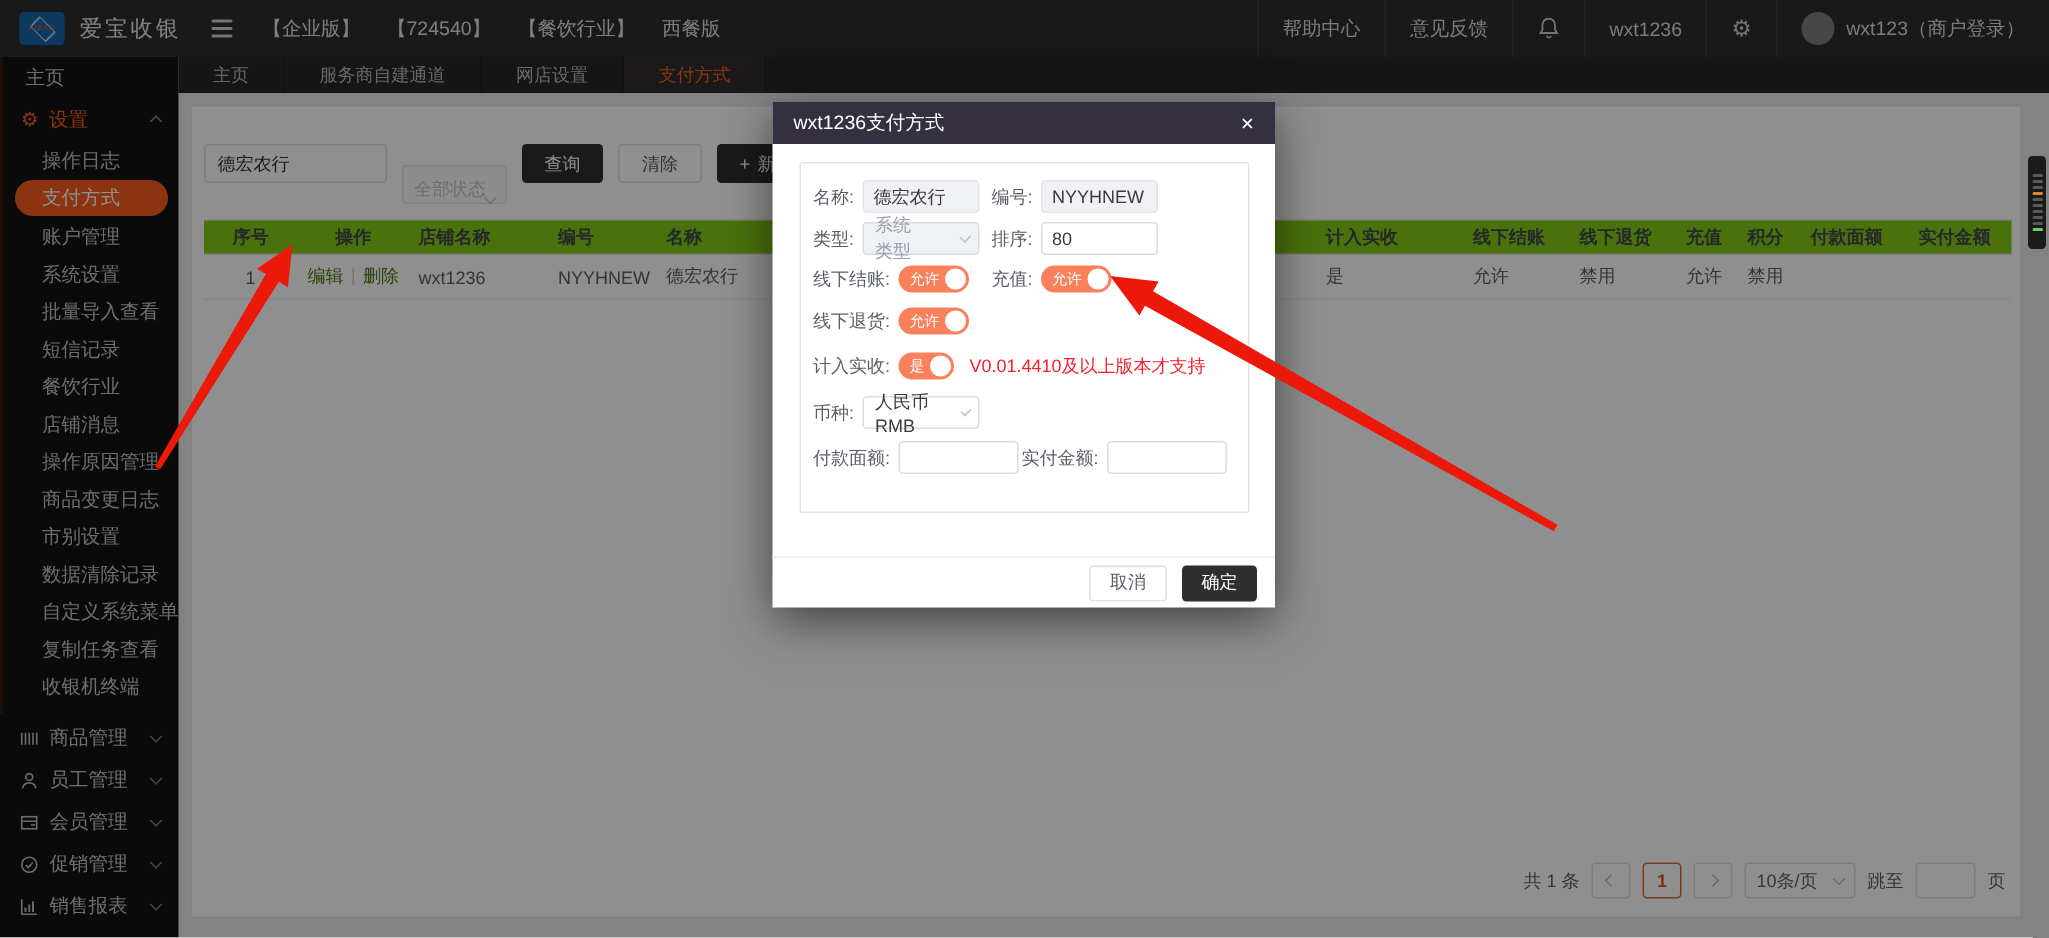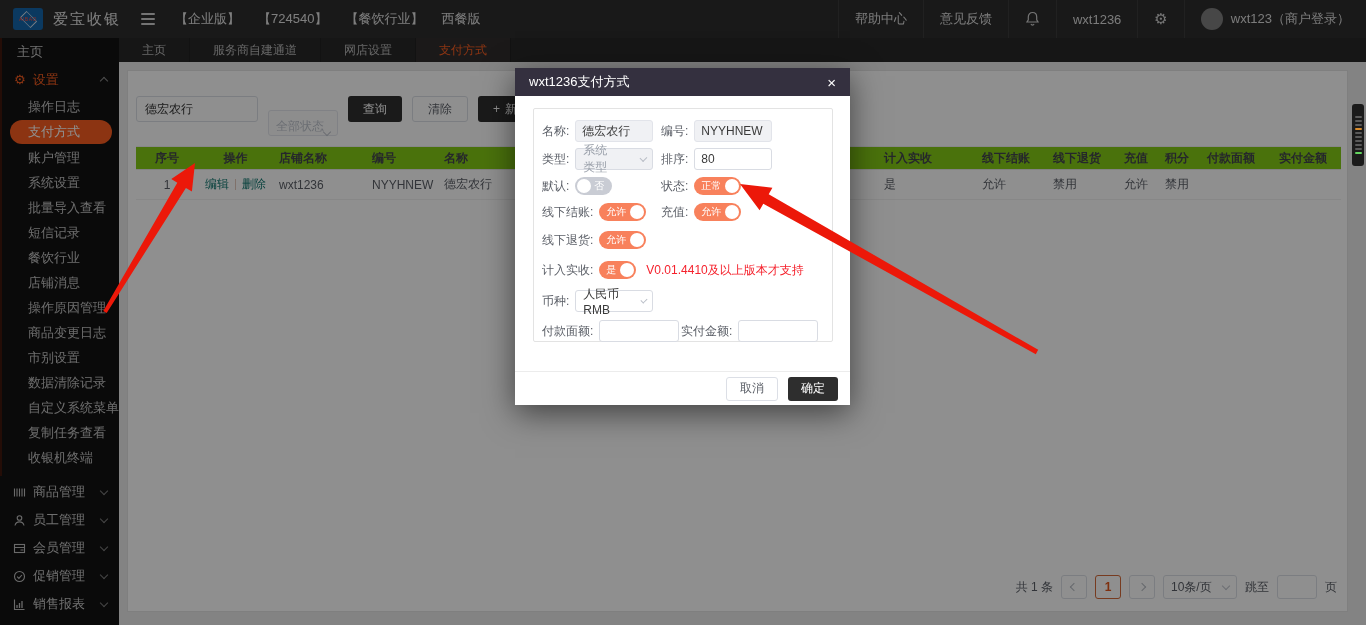--- a/index.html
+++ b/index.html
@@ -69,21 +69,21 @@
 
   .table { margin-left:8px; width:1205px; font-size:12px; }
   .thead { display:flex; align-items:center; height:24px; background:#84cc16; border-top:1px solid #f0f0f0;
            border-bottom:1px solid #e8e8e8; color:#43474d; font-weight:bold; }
   .trow { display:flex; align-items:center; height:30px; border-bottom:1px solid #f0f0f0; color:#5a5e66; }
   .td { padding:0 6px; white-space:nowrap; overflow:hidden; }
   .cc { text-align:center; }
   .c0{width:62px} .c1{width:75px} .c2{width:93px} .c3{width:72px} .c4{width:93px} .c5{width:347px}
   .c6{width:98px} .c7{width:71px} .c8{width:71px} .c9{width:41px} .c10{width:42px} .c11{width:72px} .c12{width:68px}
   .oplinks { display:flex; align-items:center; justify-content:center; gap:6px; }
-  .oplink { color:#0f766e; }
+  .oplink { color:#4d7c0f; }
   .op-sep { width:1px; height:11px; background:#e3c9bd; }
 
   .pag { position:absolute; right:10px; bottom:12px; display:flex; align-items:center; gap:8px;
          font-size:12px; color:#5a5e66; }
   .pbtn { width:26px; height:24px; border:1px solid #dcdfe6; border-radius:3px; background:#fff;
           display:flex; align-items:center; justify-content:center; color:#b6bac2; }
   .pbtn .chev { margin:0; }
   .chev.left  { transform:rotate(135deg); }
   .chev.right { transform:rotate(-45deg); }
   .pbtn.cur { border-color:#d46a3a; color:#e2571c; font-weight:bold; }
@@ -358,34 +358,20 @@
           <span class="mselect dis">
             <span>系统类型</span>
             <span class="chev down"></span>
           </span>
           <span class="c2pos">
             <span class="mlabel">排序:</span>
             <input class="minput" value="80" style="">
           </span>
         </div>
 
-        <div class="mrow r3">
-          <span class="mlabel">默认:</span>
-          <span class="toggle off">
-            <span class="knob"></span>
-            <span>否</span>
-          </span>
-          <span class="c2pos">
-            <span class="mlabel">状态:</span>
-            <span class="toggle on">
-              <span>正常</span>
-              <span class="knob"></span>
-            </span>
-          </span>
-        </div>
 
         <div class="mrow r4">
           <span class="mlabel">线下结账:</span>
           <span class="toggle on">
             <span>允许</span>
             <span class="knob"></span>
           </span>
           <span class="c2pos">
             <span class="mlabel">充值:</span>
             <span class="toggle on">

